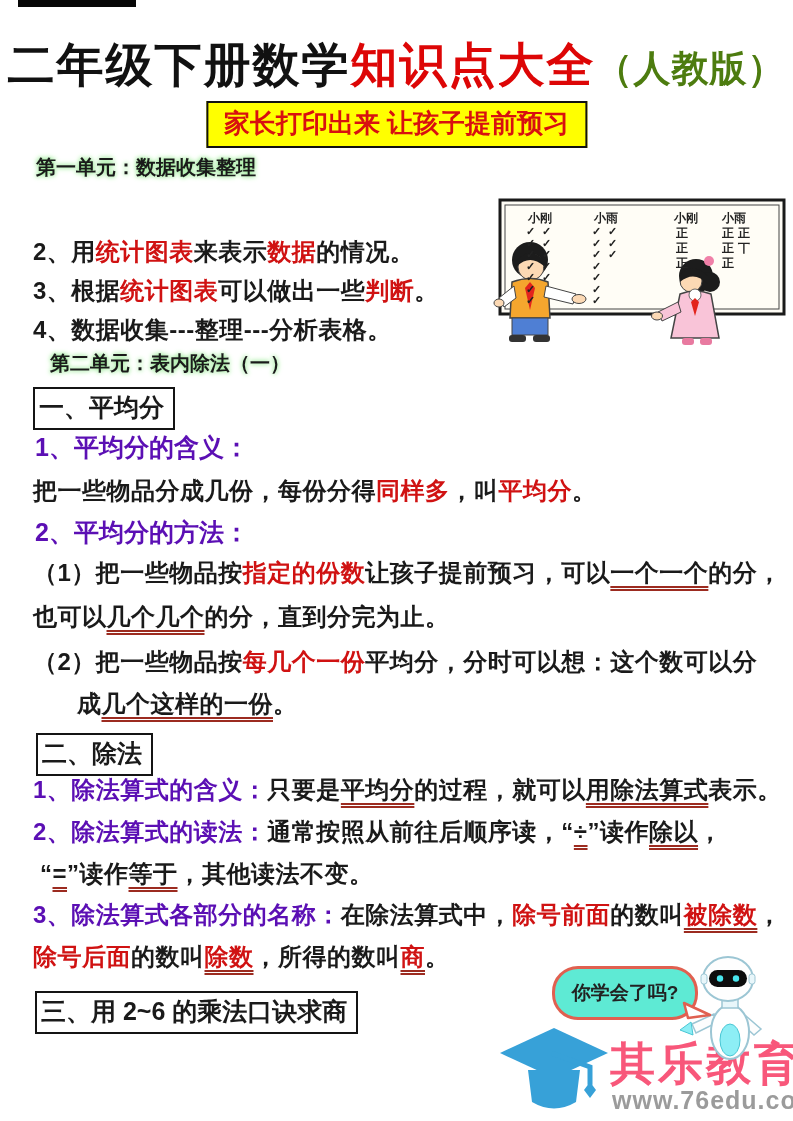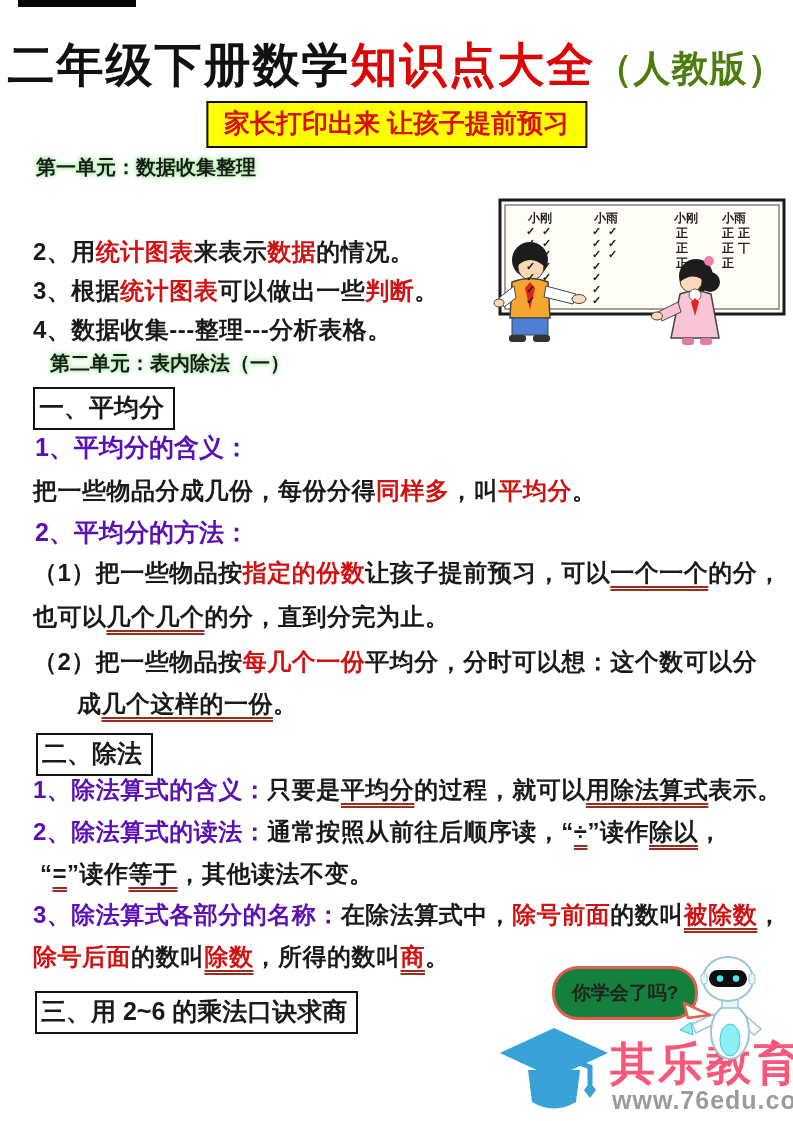--- a/index.html
+++ b/index.html
@@ -31,21 +31,21 @@
     font-size:26px; font-weight:800; color:#d81010; white-space:nowrap;
   }
   #artifact-bar { position:absolute; left:18px; top:0; width:118px; height:7px; background:#070707; }
   #illu { position:absolute; left:486px; top:194px; width:306px; height:152px; }
   #illu svg { position:absolute; left:0; top:0; }
   .board-label { position:absolute; font-size:12px; font-weight:800; color:#222; }
   .tallycol { position:absolute; white-space:pre-line; text-align:center; font-size:11px; line-height:11.5px; font-weight:800; color:#222; }
   .tallycol.zh { font-size:12px; line-height:15px; }
   #bubble {
     position:absolute; left:552px; top:966px; width:140px; height:48px;
-    border:3px solid #e06050; border-radius:26px; background:#15803d;
+    border:3px solid #e06050; border-radius:26px; background:#5eead4;
     display:flex; align-items:center; justify-content:center;
     font-size:19px; font-weight:700; color:#222; z-index:3; white-space:nowrap;
   }
   #bubble-tail { position:absolute; left:682px; top:1000px; z-index:4; }
   #robot { position:absolute; left:676px; top:950px; z-index:2; }
   #cap-logo { position:absolute; left:496px; top:1026px; z-index:1; }
   #brand-name { position:absolute; left:610px; top:1034px; font-size:45px; font-weight:900; color:#f8577a; letter-spacing:3px; white-space:nowrap; z-index:1; }
   #brand-url  { position:absolute; left:612px; top:1086px; font-size:25px; font-weight:800; color:#9b9b9b; letter-spacing:1px; white-space:nowrap; }
 </style>
 </head>

